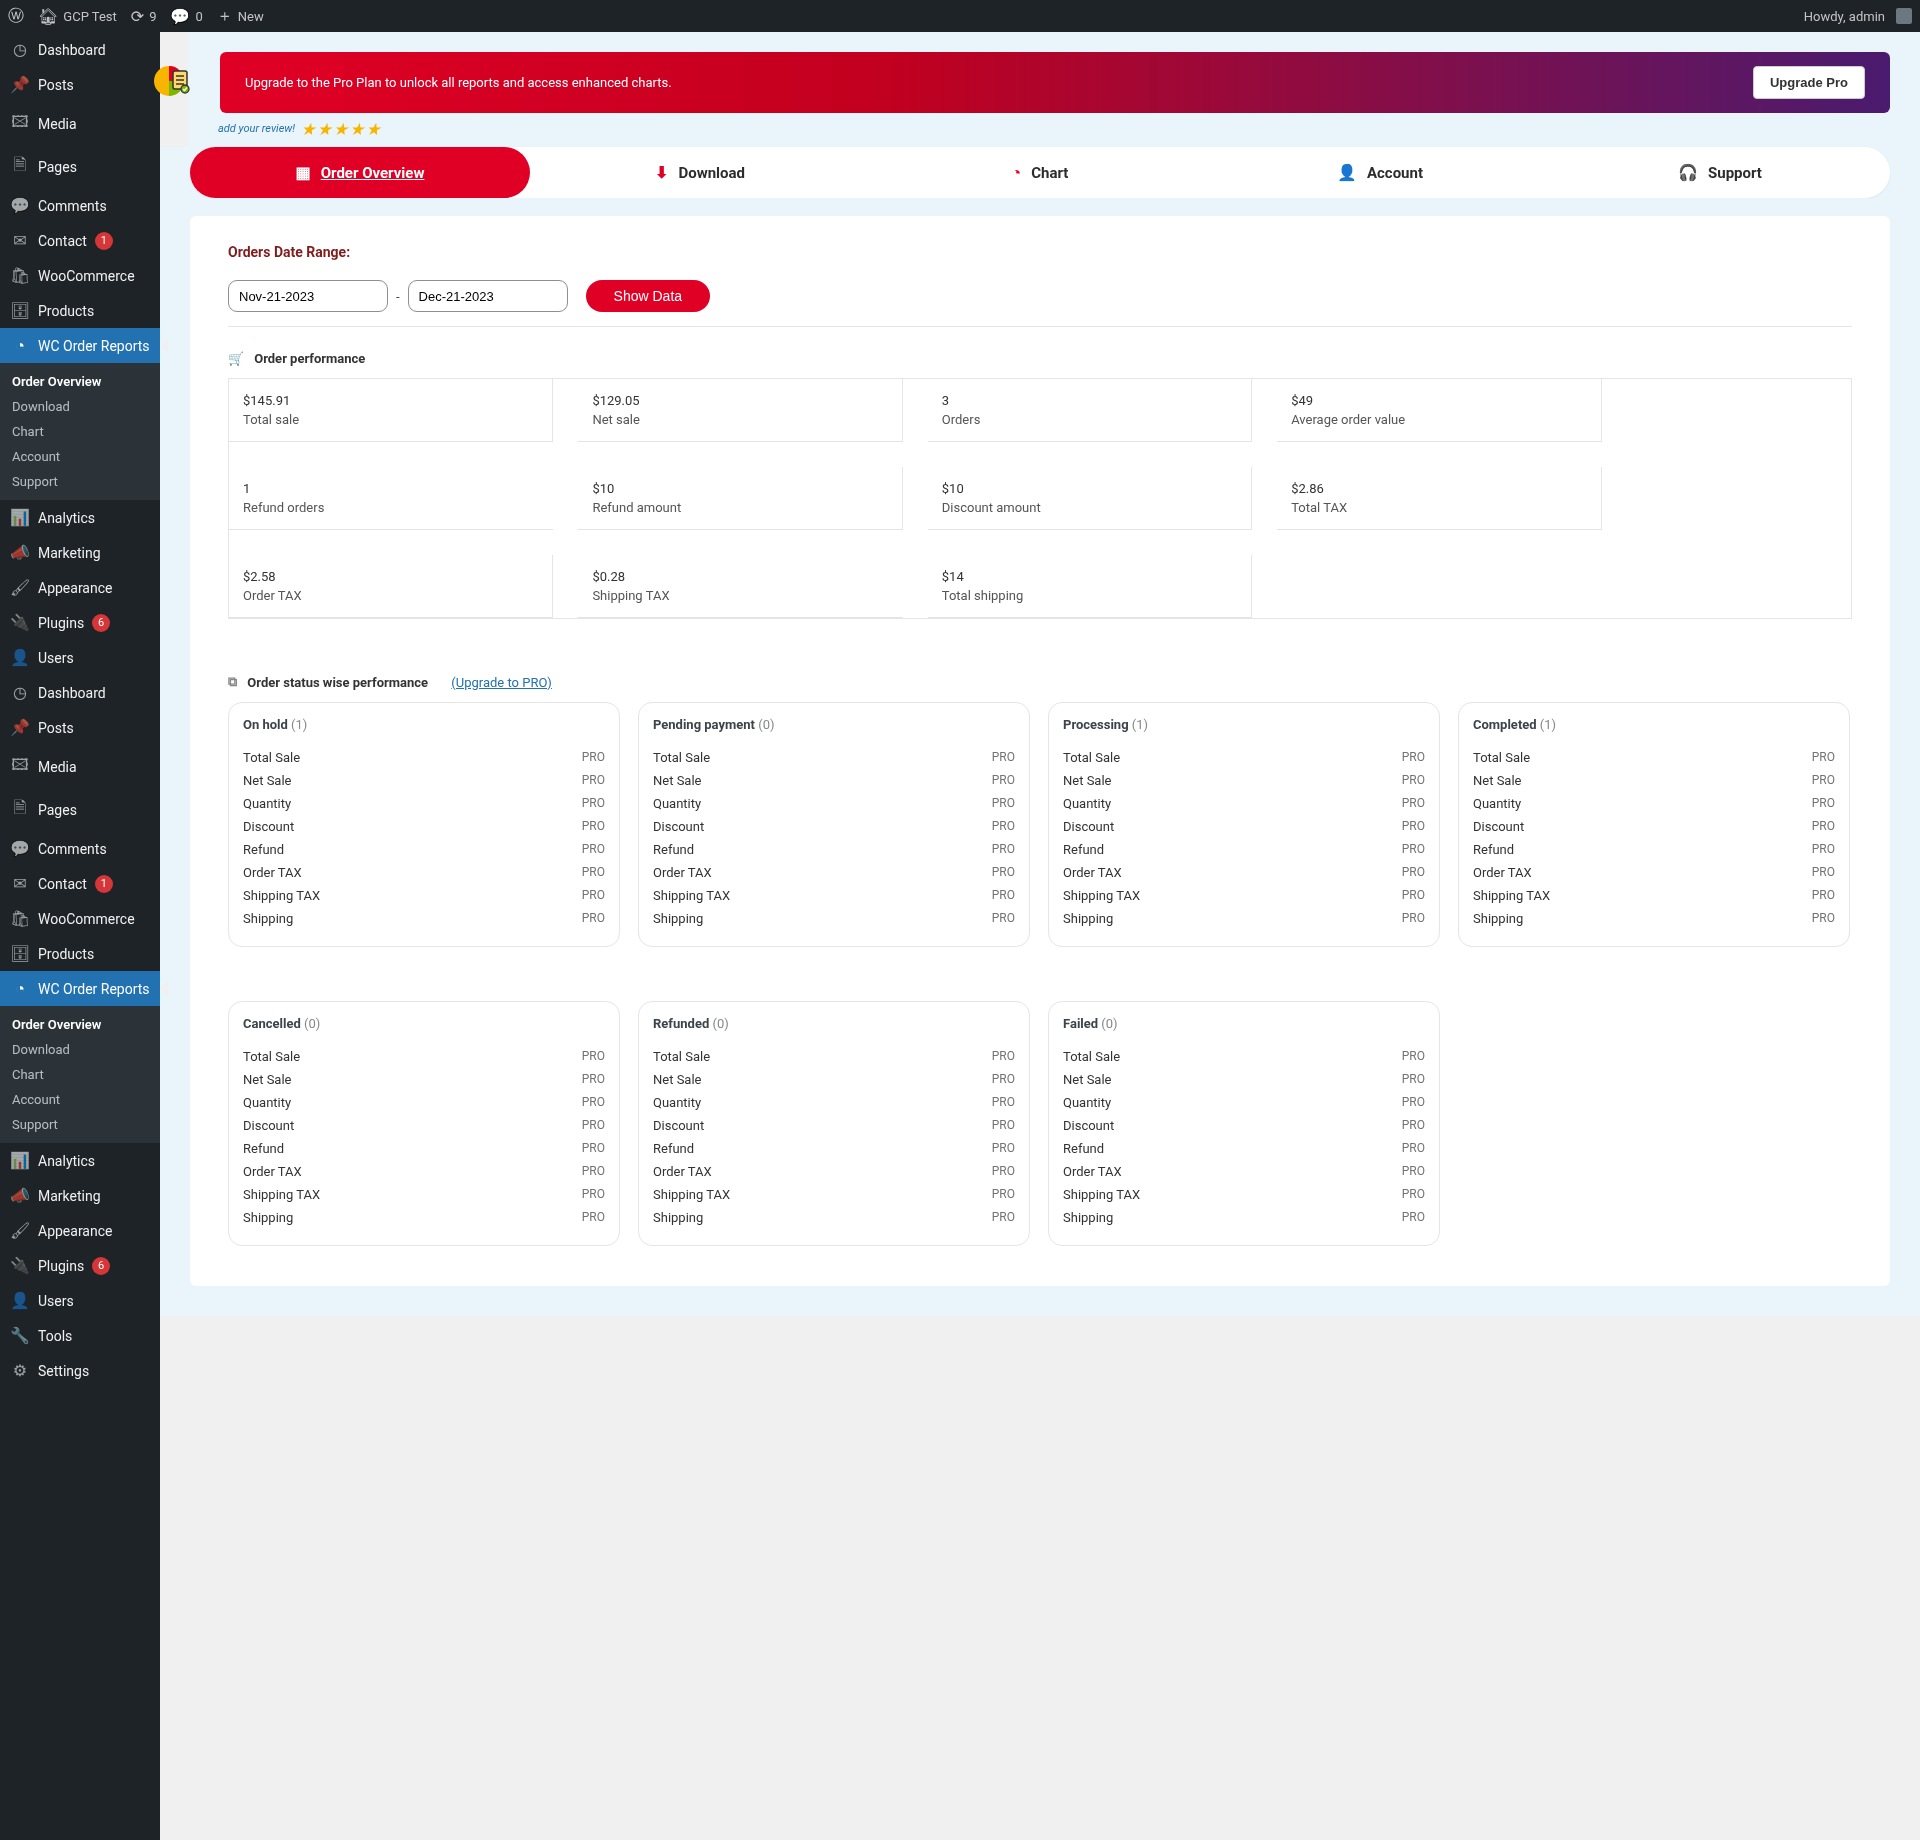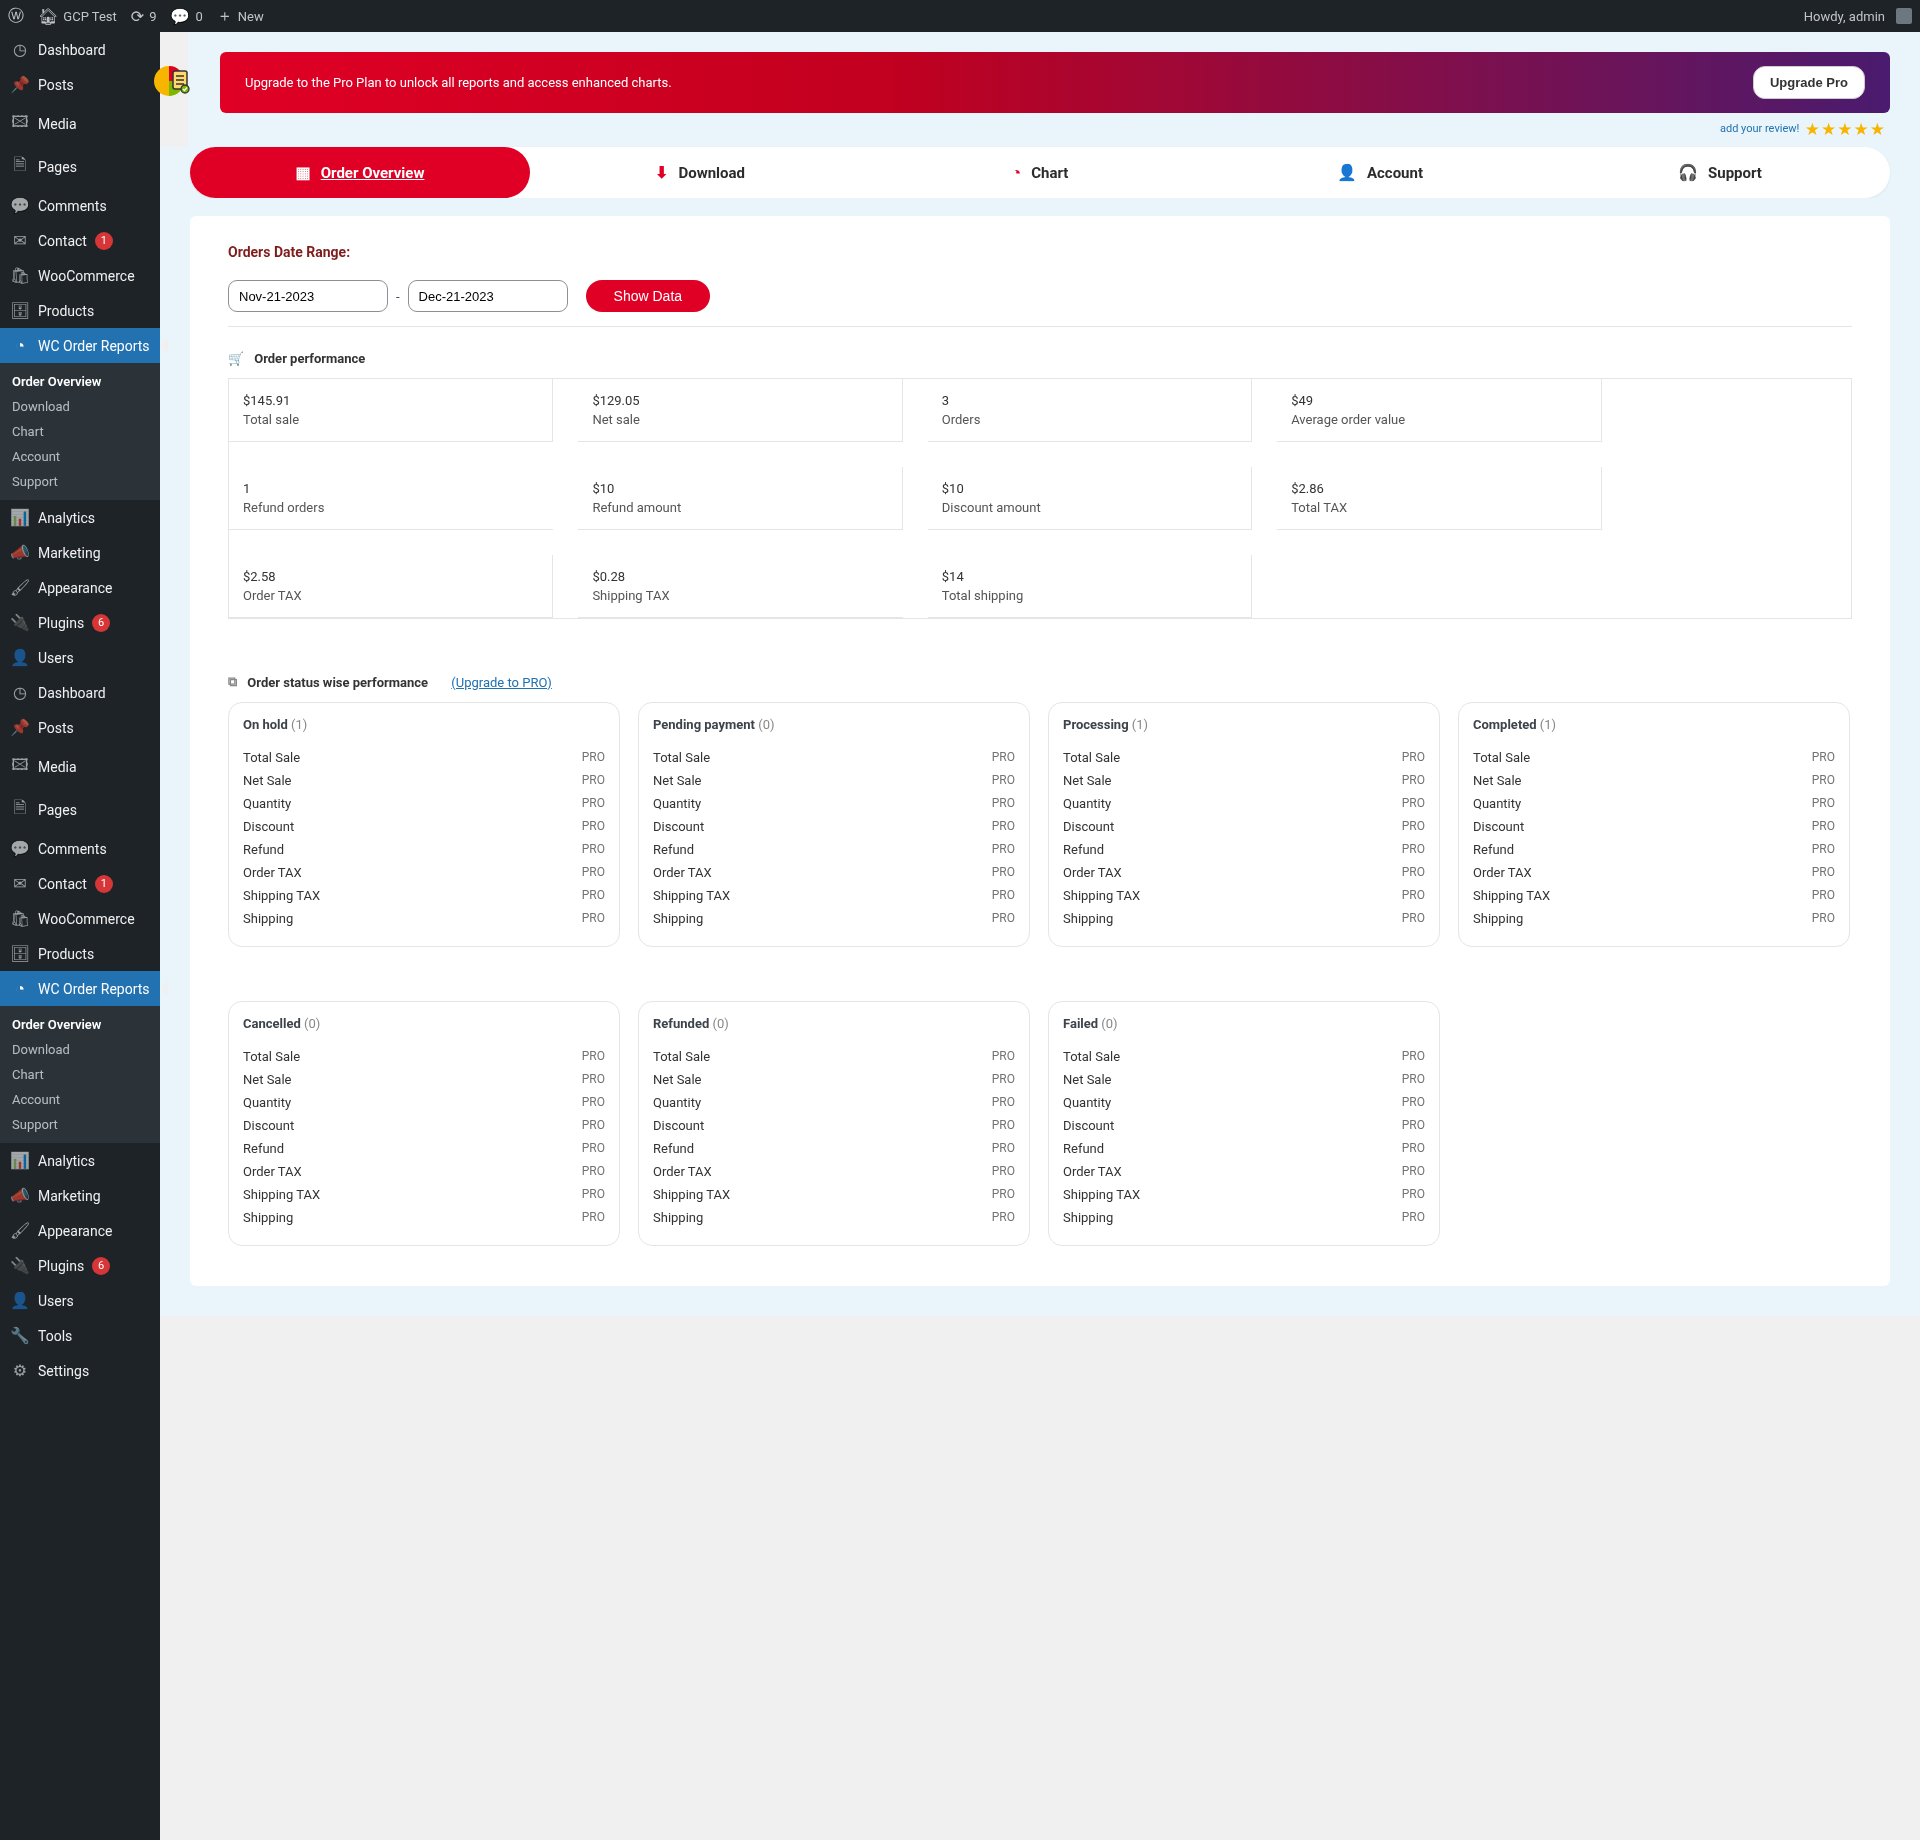--- a/index.html
+++ b/index.html
@@ -18,22 +18,22 @@
 .sidebar .submenu { background: #2c3338; padding: 6px 0; }
 .sidebar .submenu-item { padding: 5px 12px; font-size: 13px; color: rgba(240,246,252,.7); cursor: pointer; }
 .sidebar .submenu-item.active { color: #fff; font-weight: 600; }
 .badge { background: #d63638; color: #fff; border-radius: 10px; min-width: 18px; height: 18px; display: inline-flex; align-items: center; justify-content: center; font-size: 11px; padding: 0 5px; }
 .content { flex: 1; background: #f0f0f1; padding: 0; }
 .top-banner { background: #eaf5fb; padding: 20px 30px 8px; margin-left: 28px; }
 .banner-inner { background: linear-gradient(90deg, #e00025 0%, #c2001f 40%, #4a1b6f 100%); border-radius: 6px; display: flex; align-items: center; justify-content: space-between; padding: 14px 25px; color: #fff; }
 .banner-inner .left { display: flex; align-items: center; gap: 18px; }
 .logo-circle { width: 46px; height: 46px; display: flex; align-items: center; justify-content: center; margin-left: -70px; margin-right: 10px; }
 .top-banner-wrap { display: flex; align-items: center; gap: 16px; }
-.upgrade-btn { background: #fff; border: 1px solid #ccc; color: #333; padding: 8px 16px; border-radius: 12px; font-weight: 600; cursor: pointer; font-size: 13px; }
-.review-line { text-align: right; font-size: 11px; color: #2271b1; padding-right: 4px; margin-top: 6px; }
+.upgrade-btn { background: #fff; border: 1px solid #ccc; color: #333; padding: 8px 16px; border-radius: 4px; font-weight: 600; cursor: pointer; font-size: 13px; }
+.review-line { font-size: 11px; color: #2271b1; padding-right: 4px; margin-top: 6px; font-style: italic; }
 .stars { color: #f7b500; font-size: 17px; letter-spacing: 1px; vertical-align: middle; }
 .tabs-wrap { padding: 0 30px; background: #eaf5fb; }
 .tabs { background: #fff; border-radius: 999px; display: flex; padding: 0; box-shadow: 0 1px 3px rgba(0,0,0,.06); }
 .tab { flex: 1; display: flex; align-items: center; justify-content: center; gap: 10px; padding: 16px 12px; font-size: 15px; font-weight: 700; color: #2c2c2c; cursor: pointer; position: relative; }
 .tab.active { background: #e00025; color: #fff; border-radius: 999px; }
 .tab.active .tab-label { text-decoration: underline; }
 .tab .tab-icon { font-size: 16px; color: #e00025; }
 .tab.active .tab-icon { color: #fff; }
 .page-body { background: #eaf5fb; padding: 18px 30px 30px; }
 .card { background: #fff; border-radius: 6px; padding: 28px 38px 40px; }

